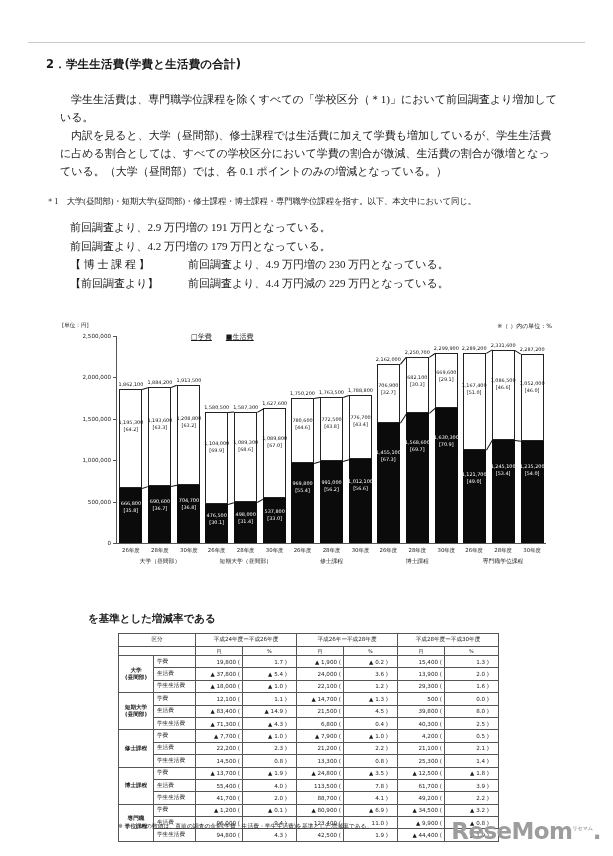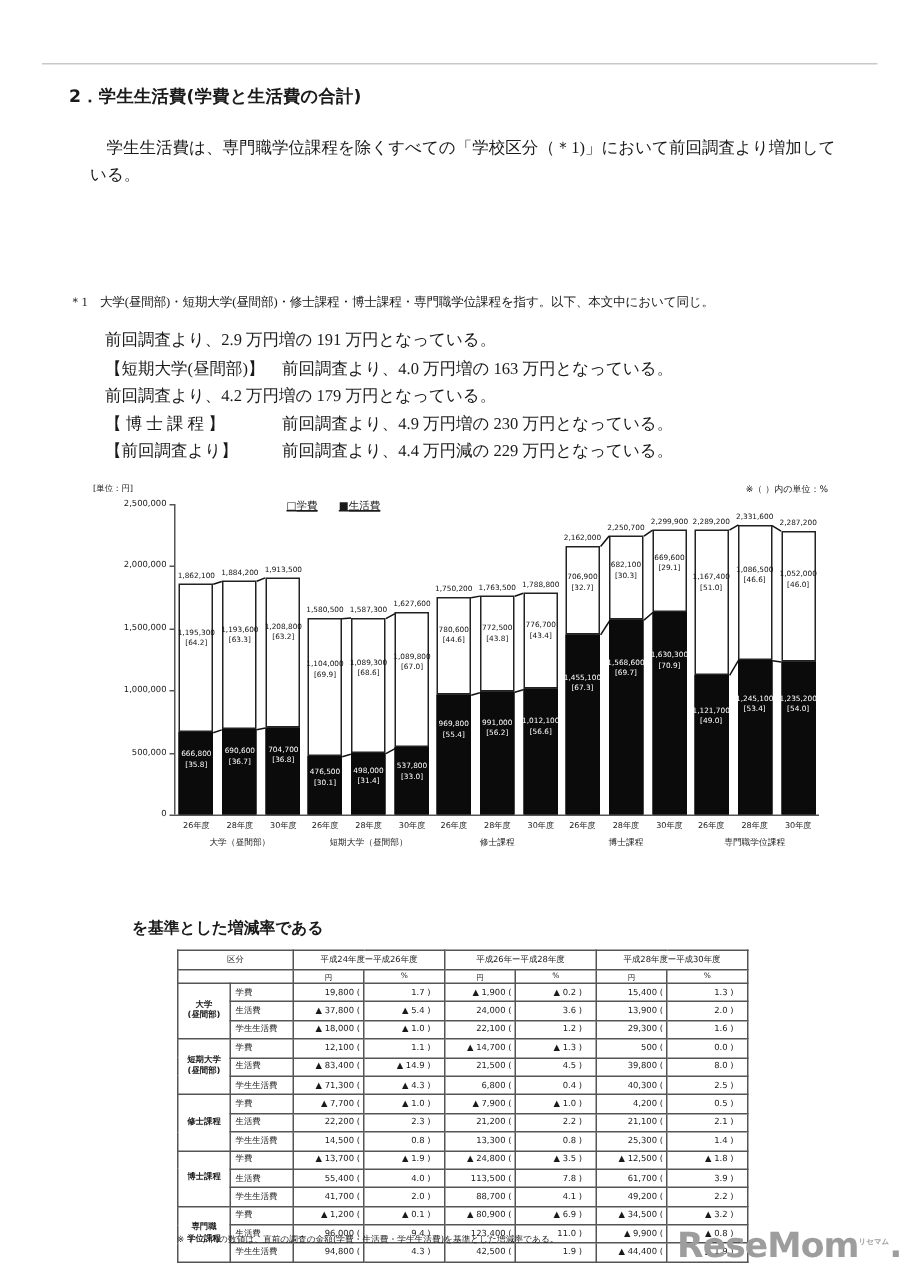--- a/index.html
+++ b/index.html
@@ -87,31 +87,28 @@
 <body>
 
 <div class="page">
 
   <div class="rule"></div>
 
   <div class="heading">2．学生生活費(学費と生活費の合計)</div>
 
   <div class="body-text">
     <p>学生生活費は、専門職学位課程を除くすべての「学校区分（＊1)」において前回調査より増加している。</p>
+    <p>内訳を見ると、大学（昼間部)、修士課程では生活費に加えて学費も増加しているが、学生生活費に占める割合としては、すべての学校区分において学費の割合が微減、生活費の割合が微増となっている。（大学（昼間部）では、各 0.1 ポイントのみの増減となっている。）</p>
   </div>
 
   <div class="note1">＊1　大学(昼間部)・短期大学(昼間部)・修士課程・博士課程・専門職学位課程を指す。以下、本文中において同じ。</div>
 
   <div class="bullets">
     <div class="row">
       <div class="txt">前回調査より、2.9 万円増の 191 万円となっている。</div>
-    </div>
-    <div class="row">
-      <div class="tag">【短期大学(昼間部)】</div>
-      <div class="txt">前回調査より、4.0 万円増の 163 万円となっている。</div>
     </div>
     <div class="row">
       <div class="txt">前回調査より、4.2 万円増の 179 万円となっている。</div>
     </div>
     <div class="row">
       <div class="tag">【 博  士  課  程 】</div>
       <div class="txt">前回調査より、4.9 万円増の 230 万円となっている。</div>
     </div>
     <div class="row">
       <div class="tag">【前回調査より】</div>

